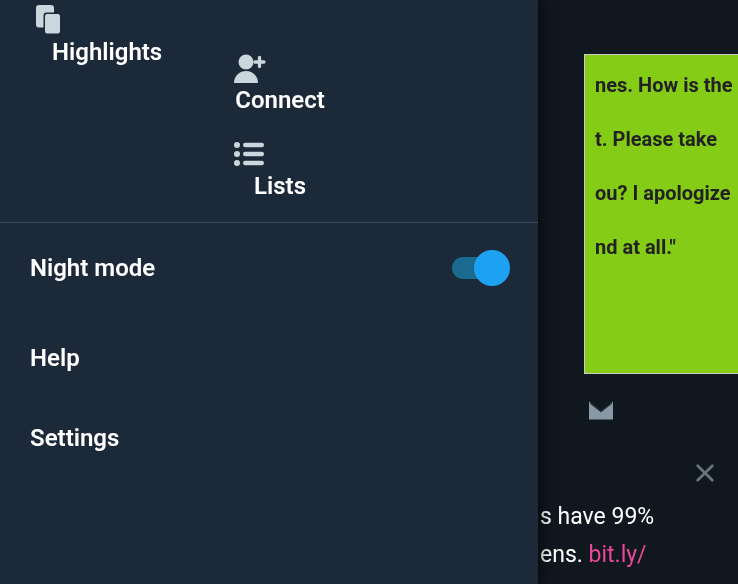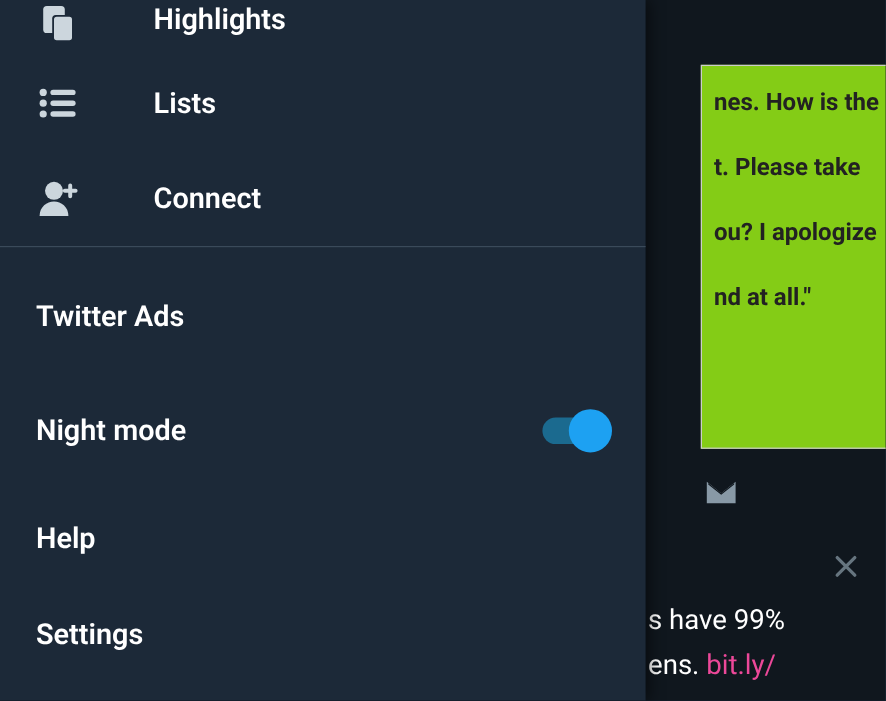--- a/index.html
+++ b/index.html
@@ -24,20 +24,21 @@
       display: flex;
       flex-direction: column;
       box-shadow: 4px 0 12px rgba(0,0,0,0.5);
     }
     .menu-item {
       display: flex;
       align-items: center;
       padding: 0 30px;
       height: 86px;
       cursor: pointer;
+      flex-direction: column;
     }
     .menu-item.first { height: 50px; align-items: flex-start; padding-top: 2px; }
     .menu-item .icon-slot {
       width: 76px;
       display: flex;
       align-items: center;
       justify-content: flex-start;
       color: #e1e8ed;
     }
     .menu-item .label {
@@ -189,49 +190,46 @@
           <rect x="4" y="2" width="12" height="15" rx="2" fill="currentColor"></rect>
           <rect x="9" y="7" width="12" height="15" rx="2" fill="#1c2938"></rect>
           <rect x="10" y="8" width="10" height="13" rx="1.5" fill="currentColor"></rect>
         </svg>
     </span>
     <span class="label">Highlights</span>
   </div>
 
   <div class="menu-item">
     <span class="icon-slot">
+      <svg class="icon-connect" viewBox="0 0 24 24">
+          <circle cx="10" cy="8" r="5" fill="currentColor"></circle>
+          <path d="M2 22c0-5 4-8 8-8s8 3 8 8z" fill="currentColor"></path>
+          <path d="M19 5v6M16 8h6" stroke="currentColor" stroke-width="2.2" stroke-linecap="round"></path>
+        </svg>
+    </span>
+    <span class="label">Connect</span>
+  </div>
+
+  <div class="menu-item">
+    <span class="icon-slot">
       <svg class="icon-lists" viewBox="0 0 24 24">
           <circle cx="4" cy="6" r="2" fill="currentColor"></circle>
           <rect x="8" y="4.5" width="14" height="3" rx="1.5" fill="currentColor"></rect>
           <circle cx="4" cy="12" r="2" fill="currentColor"></circle>
           <rect x="8" y="10.5" width="14" height="3" rx="1.5" fill="currentColor"></rect>
           <circle cx="4" cy="18" r="2" fill="currentColor"></circle>
           <rect x="8" y="16.5" width="14" height="3" rx="1.5" fill="currentColor"></rect>
         </svg>
     </span>
     <span class="label">Lists</span>
   </div>
 
-  <div class="menu-item">
-    <span class="icon-slot">
-      <svg class="icon-connect" viewBox="0 0 24 24">
-          <circle cx="10" cy="8" r="5" fill="currentColor"></circle>
-          <path d="M2 22c0-5 4-8 8-8s8 3 8 8z" fill="currentColor"></path>
-          <path d="M19 5v6M16 8h6" stroke="currentColor" stroke-width="2.2" stroke-linecap="round"></path>
-        </svg>
-    </span>
-    <span class="label">Connect</span>
-  </div>
-
   <div class="divider"></div>
 
   <div class="settings-group">
-    <div class="settings-item si-ads">
-      <span class="label">Twitter Ads</span>
-    </div>
     <div class="settings-item si-night">
       <span class="label">Night mode</span>
       <span class="toggle">
         <span class="knob"></span>
       </span>
     </div>
     <div class="settings-item si-help">
       <span class="label">Help</span>
     </div>
     <div class="settings-item si-settings">

